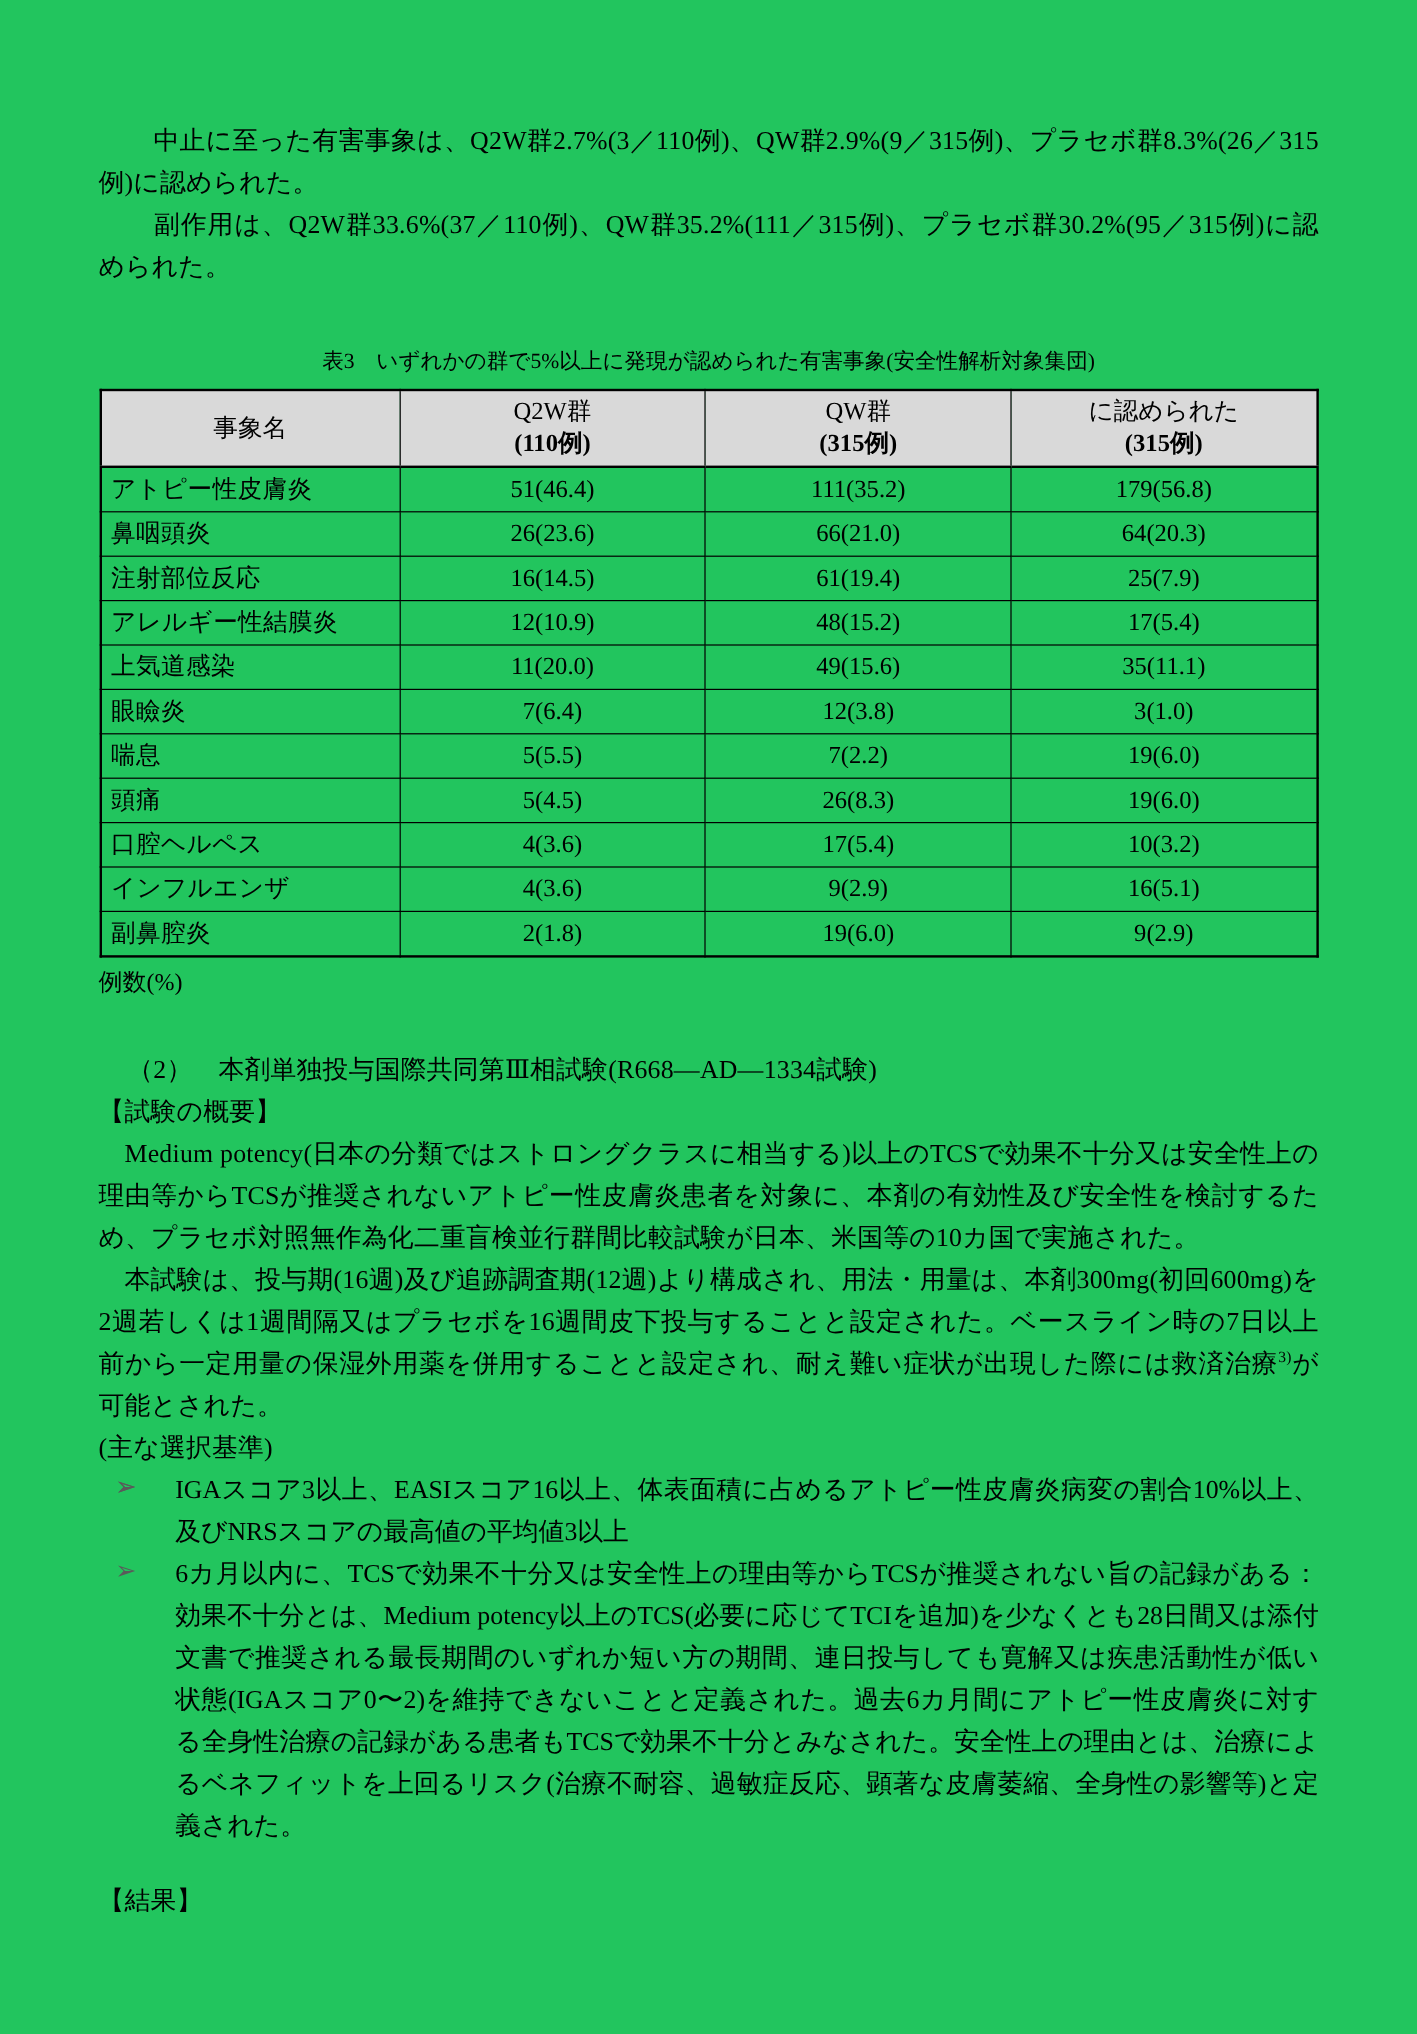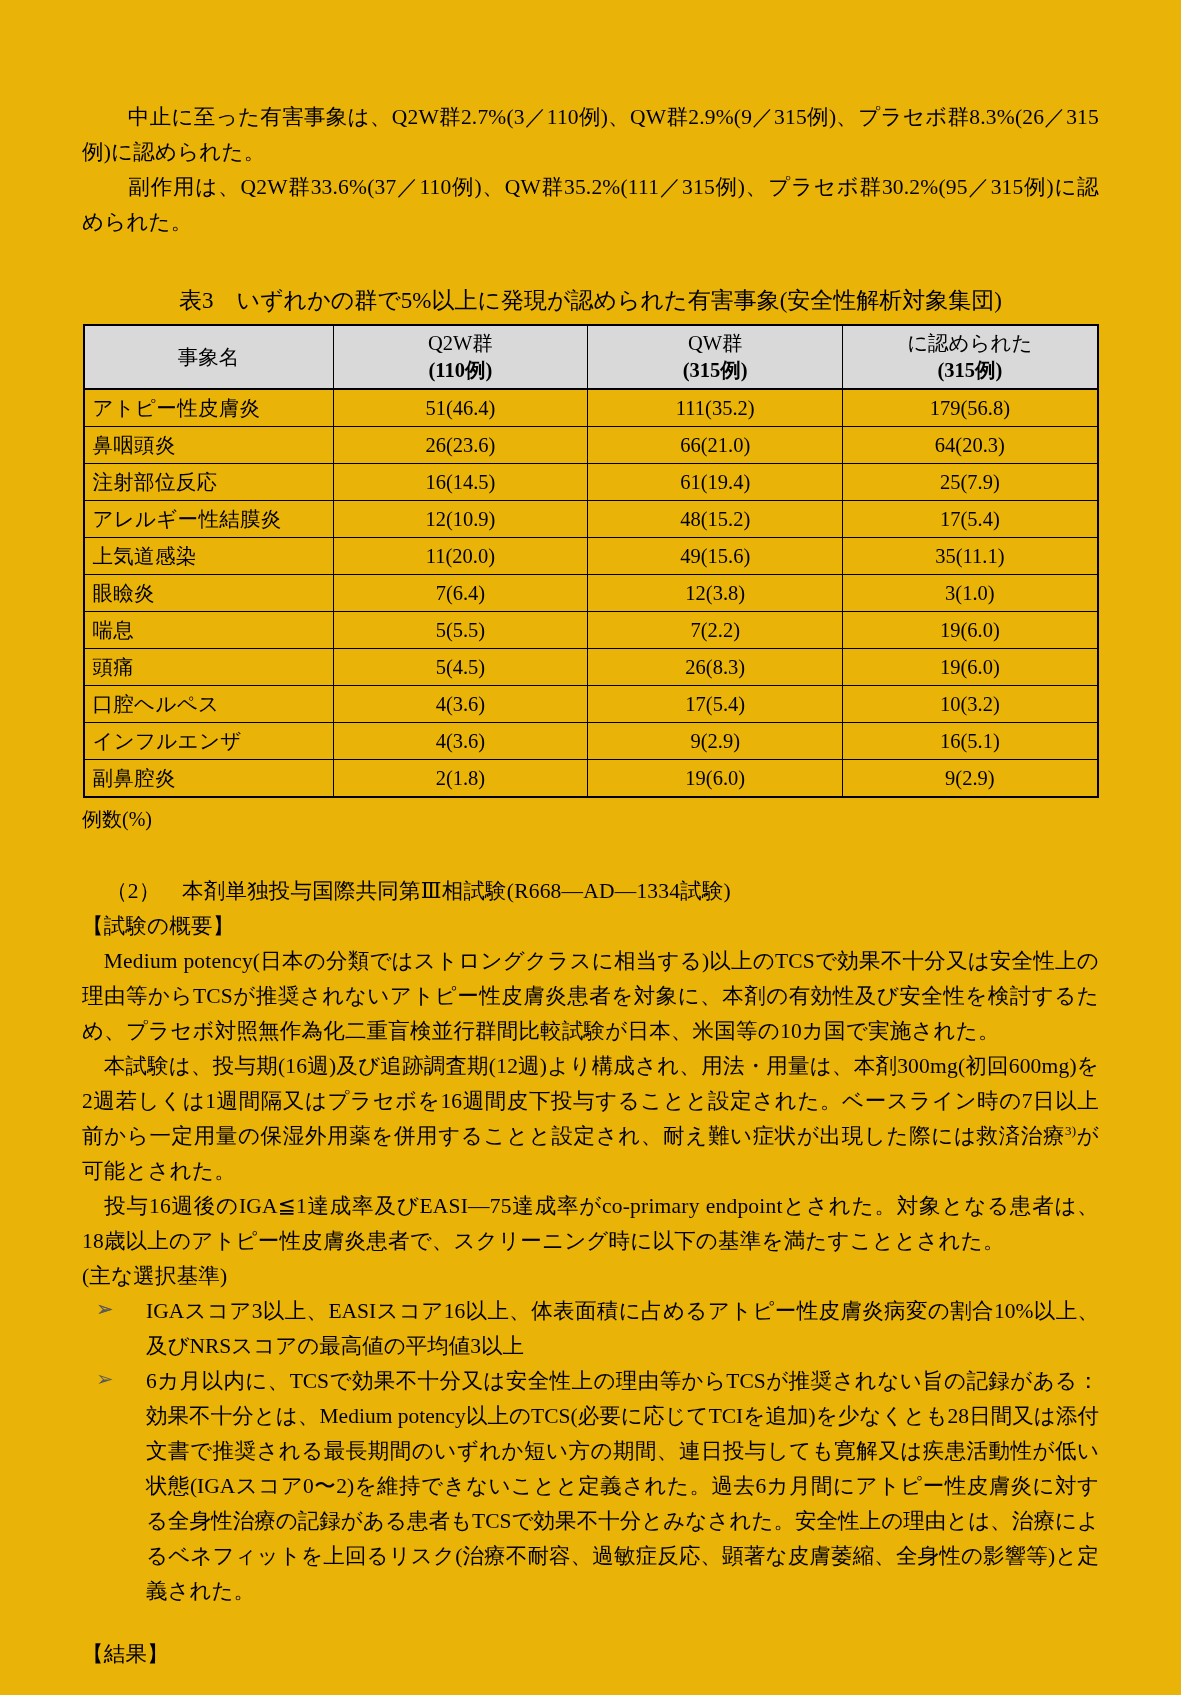--- a/index.html
+++ b/index.html
@@ -10,40 +10,40 @@
   }
   body {
     font-family: "Liberation Serif", "DejaVu Serif", serif;
     color: #000000;
   }
   .page {
     position: relative;
     width: 1181px;
     height: 1695px;
     margin: 0 auto;
-    background: #eab308;
+    background: #22c55e;
     box-sizing: border-box;
     padding: 100px 82px 0 82px;
     overflow: hidden;
   }
   .body-text {
     font-size: 21.5px;
     line-height: 35px;
     letter-spacing: 0.2px;
     text-align: justify;
     text-justify: inter-character;
     margin: 0;
     white-space: normal;
   }
   .indent1 { text-indent: 24px; }
   .noindent { text-indent: 0; }
 
   
   .table-title {
-    font-size: 23px;
+    font-size: 18px;
     line-height: 30px;
     text-align: center;
     margin: 0;
     padding-top: 18px;
     padding-bottom: 8px;
   }
 
   
   table.ae-table {
     border-collapse: collapse;
@@ -229,21 +229,20 @@
   </table>
 
   <p class="table-note">例数(%)</p>
 
   <div class="spacer-lg"></div>
 
   <p class="body-text indent1">（2）　本剤単独投与国際共同第Ⅲ相試験(R668—AD—1334試験)</p>
   <p class="body-text noindent">【試験の概要】</p>
   <p class="body-text noindent">　Medium potency(日本の分類ではストロングクラスに相当する)以上のTCSで効果不十分又は安全性上の理由等からTCSが推奨されないアトピー性皮膚炎患者を対象に、本剤の有効性及び安全性を検討するため、プラセボ対照無作為化二重盲検並行群間比較試験が日本、米国等の10カ国で実施された。</p>
   <p class="body-text noindent"><span>　本試験は、投与期(16週)及び追跡調査期(12週)より構成され、用法・用量は、本剤300mg(初回600mg)を2週若しくは1週間隔又はプラセボを16週間皮下投与することと設定された。ベースライン時の7日以上前から一定用量の保湿外用薬を併用することと設定され、耐え難い症状が出現した際には救済治療</span><span class="sup">3)</span><span>が可能とされた。</span></p>
-  <p class="body-text noindent">　投与16週後のIGA≦1達成率及びEASI—75達成率がco‐primary endpointとされた。対象となる患者は、18歳以上のアトピー性皮膚炎患者で、スクリーニング時に以下の基準を満たすこととされた。</p>
   <p class="body-text noindent">(主な選択基準)</p>
 
   <ul class="crit-list">
     <li>
       <span class="arrow-bullet">➢</span>
     </li>
     <li>
       <span class="arrow-bullet">➢</span>
       <span>IGAスコア3以上、EASIスコア16以上、体表面積に占めるアトピー性皮膚炎病変の割合10%以上、及びNRSスコアの最高値の平均値3以上</span>
     </li>

